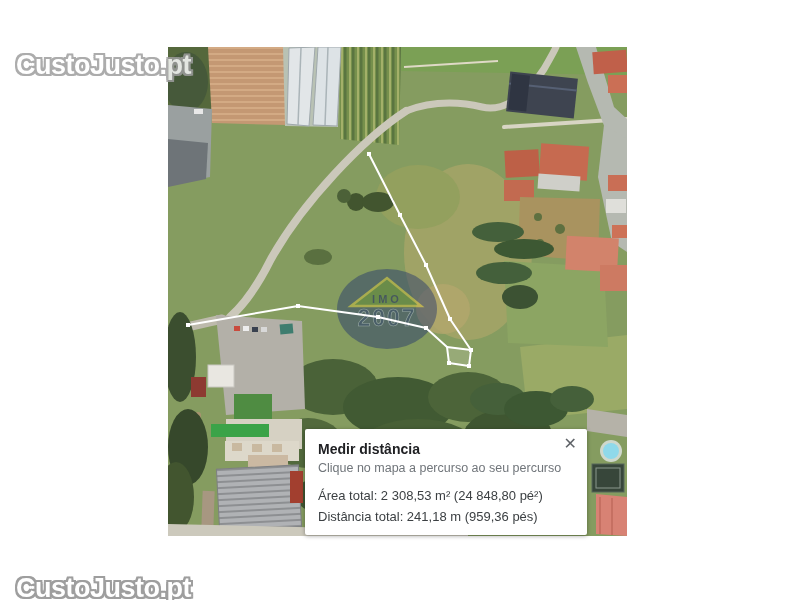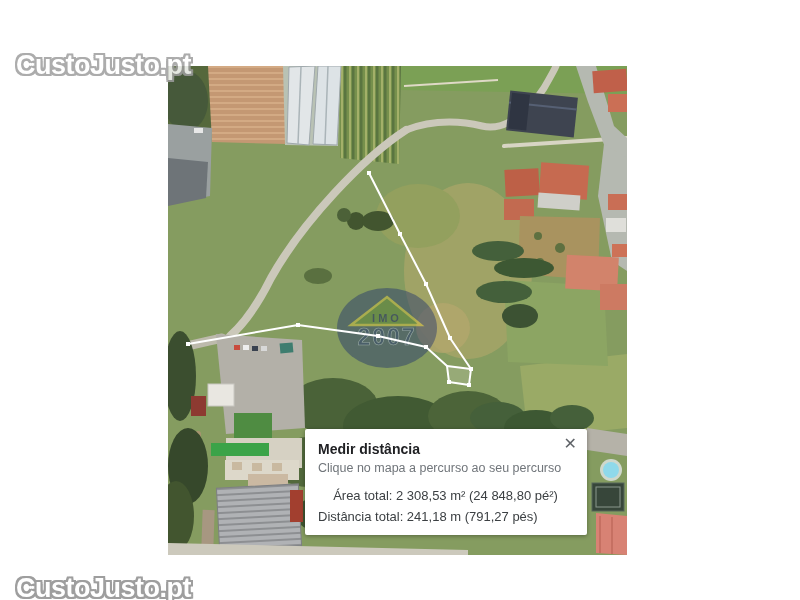--- a/index.html
+++ b/index.html
@@ -8,33 +8,33 @@
 
   
   .cj-mark{position:absolute;left:16px;font-weight:bold;font-size:27px;letter-spacing:-0.5px;
     color:#ffffff;white-space:nowrap;
     text-shadow:-2px -2px 0 #9e9e9e,2px -2px 0 #9e9e9e,-2px 2px 0 #9e9e9e,2px 2px 0 #9e9e9e,
                 -2px 0 0 #9e9e9e,2px 0 0 #9e9e9e,0 -2px 0 #9e9e9e,0 2px 0 #9e9e9e;}
   #cj-top{top:50px;opacity:.85;}
   #cj-bottom{top:573px;}
 
   
-  #map{position:absolute;left:168px;top:66px;width:459px;height:489px;}
+  #map{position:absolute;left:168px;top:47px;width:459px;height:489px;}
   #map svg{display:block;}
 
   
   .dialog{position:absolute;left:305px;top:429px;width:282px;height:106px;background:#ffffff;
     border-radius:2px;box-shadow:0 1px 4px rgba(0,0,0,.35);box-sizing:border-box;
     padding:11px 14px 0 13px;}
   .dialog .close{position:absolute;right:10px;top:5px;font-size:16px;color:#5f6368;
     cursor:pointer;line-height:20px;}
   .d-title{font-size:14px;color:#202124;font-weight:700;line-height:18px;}
   .d-sub{font-size:12.5px;color:#70757a;line-height:17px;margin-top:2px;}
   .d-line{font-size:13px;color:#3c4043;line-height:18px;}
-  .d-line.first{margin-top:10px;text-align:center;}
+  .d-line.first{margin-top:10px;}
   .d-line.second{margin-top:3px;}
 </style>
 </head>
 <body>
 
 <div id="stage">
 
   <div id="map">
     <svg width="459" height="489" viewBox="0 0 459 489">
       <defs>
@@ -207,19 +207,19 @@
         <rect x="279" y="314" width="4" height="4"></rect>
       </g>
     </svg>
   </div>
 
   <div class="dialog">
     <span class="close">✕</span>
     <div class="d-title">Medir distância</div>
     <div class="d-sub">Clique no mapa a percurso ao seu percurso</div>
     <div class="d-line first">Área total: 2 308,53 m² (24 848,80 pé²)</div>
-    <div class="d-line second">Distância total: 241,18 m (791,27 pés)</div>
+    <div class="d-line second">Distância total: 241,18 m (959,36 pés)</div>
   </div>
 
   <div id="cj-top" class="cj-mark">CustoJusto.pt</div>
   <div id="cj-bottom" class="cj-mark">CustoJusto.pt</div>
 
 </div>
 
 </body></html>

